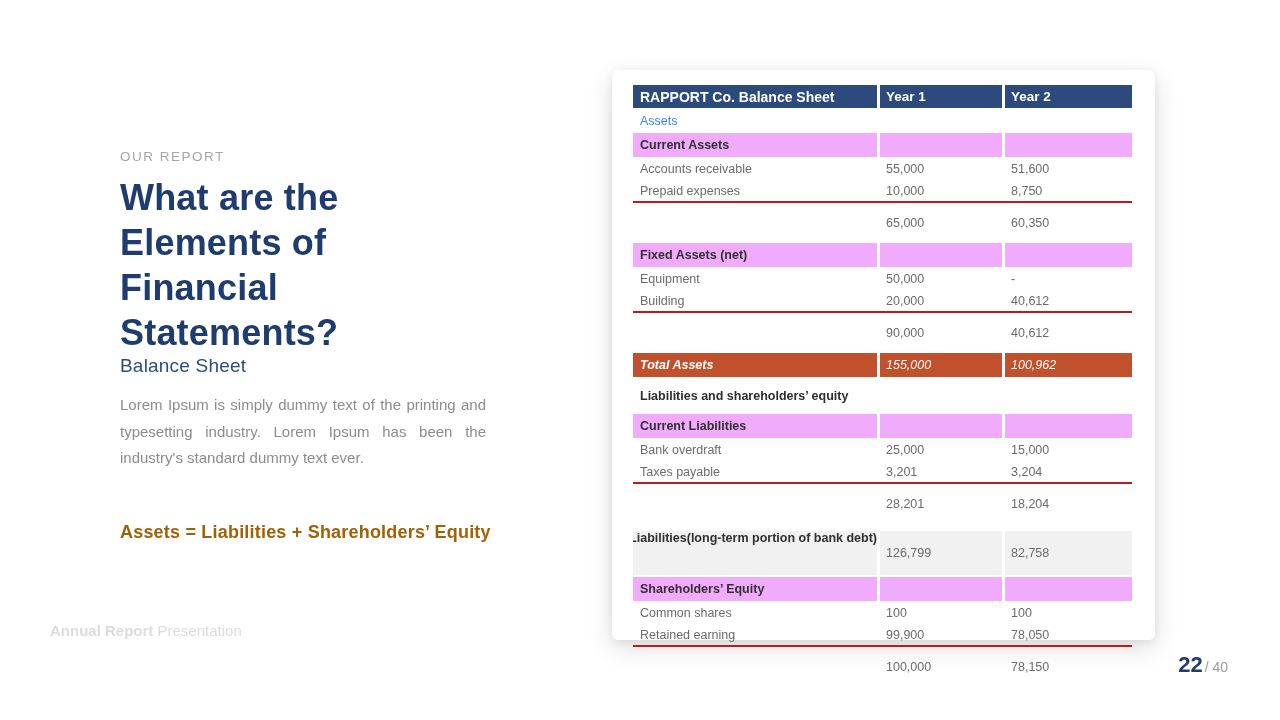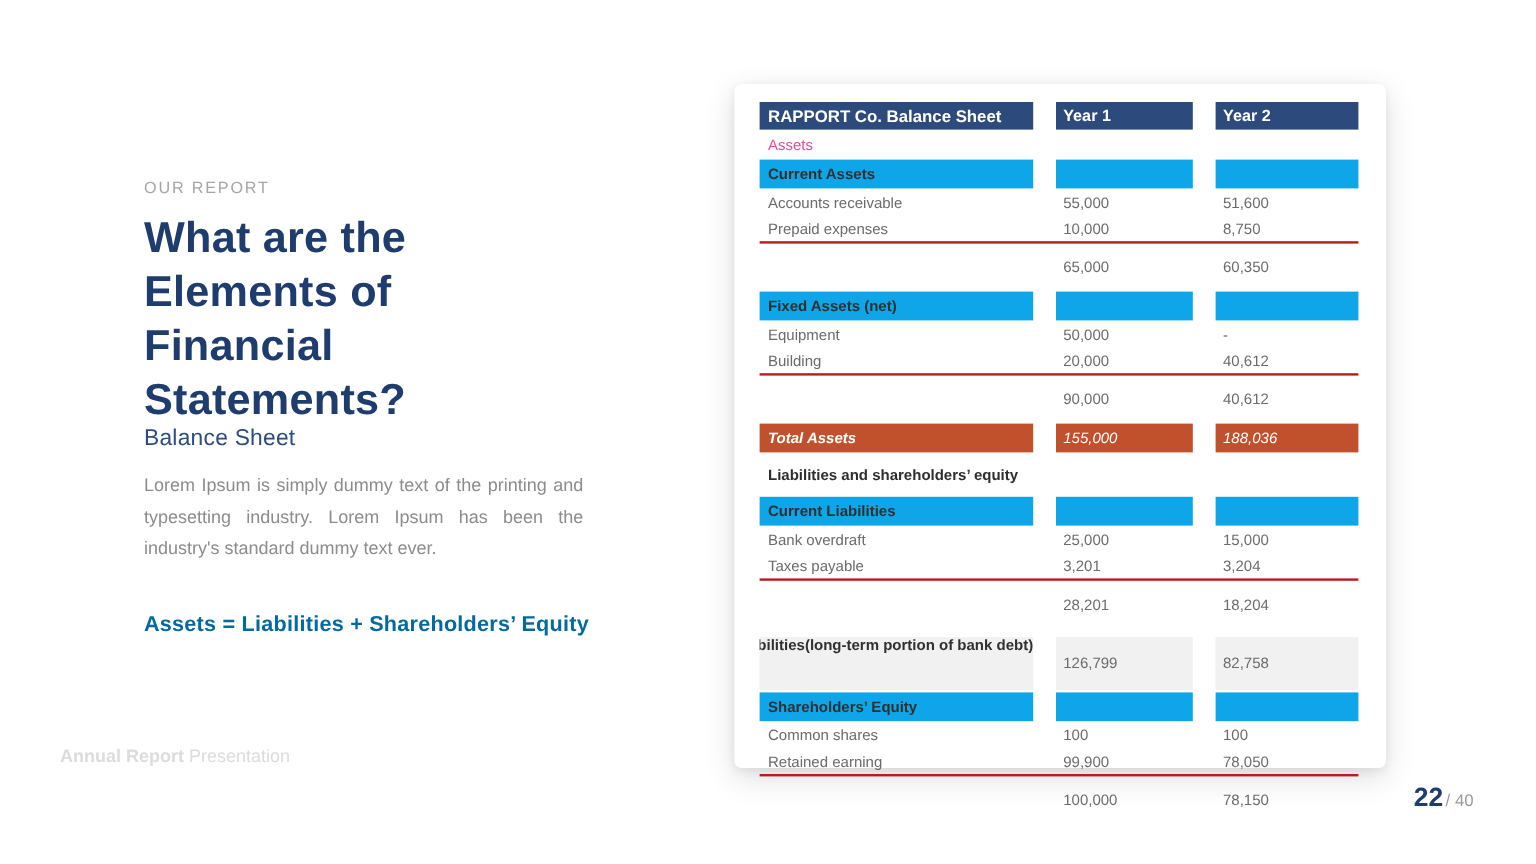--- a/index.html
+++ b/index.html
@@ -6,40 +6,40 @@
   html,body { width:1280px; height:720px; }
   body { font-family:"Liberation Sans", sans-serif; background:#fff; overflow:hidden; }
   .slide { position:relative; width:1280px; height:720px; background:#ffffff; }
 
   
   .left-block { position:absolute; left:120px; top:149px; width:372px; }
   .eyebrow { font-size:13.5px; letter-spacing:1.5px; color:#a6a6a6; font-weight:400; }
   .title { margin-top:11px; width:300px; font-size:36px; line-height:45px; font-weight:700; color:#1f3c6e; letter-spacing:0.2px; }
   .subtitle { font-size:19px; font-weight:400; color:#2b4d80; letter-spacing:0.2px; }
   .body-text { margin-top:15px; width:366px; font-size:15px; line-height:26.5px; color:#8c8c8c; text-align:justify; }
-  .formula { margin-top:38px; font-size:18px; font-weight:700; color:#0369a1; letter-spacing:0.2px; }
+  .formula { margin-top:50px; font-size:18px; font-weight:700; color:#a16207; letter-spacing:0.2px; }
 
   
   .card { position:absolute; left:612px; top:70px; width:543px; height:570px; background:#ffffff;
           border-radius:6px; box-shadow:0 8px 26px rgba(0,0,0,0.13), 0 2px 8px rgba(0,0,0,0.07); }
   .table { position:absolute; left:21px; top:15px; width:499px; }
-  .row { display:flex; column-gap:19px; align-items:center; }
+  .row { display:flex; column-gap:3px; align-items:center; }
   .c { overflow:hidden; white-space:nowrap; }
   .c1 { width:244px; padding-left:7px; }
   .c2 { width:122px; padding-left:6px; }
   .c3 { width:127px; padding-left:6px; }
 
   .r-head { height:23px; font-weight:700; color:#ffffff; }
   .r-head .c { background:#2c4a7c; height:100%; display:flex; align-items:center; }
   .r-head .c1 { font-size:14px; }
   .r-head .c2, .r-head .c3 { font-size:13.5px; }
 
-  .r-plain { height:25px; font-size:12.5px; color:#ec4899;justify-content:flex-end; }
+  .r-plain { height:25px; font-size:12.5px; color:#3b82f6;justify-content:flex-end; }
   .r-section { height:24px; font-size:12.5px; font-weight:700; color:#303030; }
-  .r-section .c { background:#0ea5e9; height:100%; display:flex; align-items:center; }
+  .r-section .c { background:#f0abfc; height:100%; display:flex; align-items:center; }
   .r-data { height:23px; font-size:12.5px; color:#6b6b6b; }
   .r-data.rule { border-bottom:2px solid #b91c1c; }
   .r-subtotal { height:40px; font-size:12.5px; color:#6b6b6b; }
   .r-total { height:24px; font-size:12.5px; color:#ffffff;font-style:italic; }
   .r-total .c { background:#c1512c; height:100%; display:flex; align-items:center; }
   .r-total .c1 { font-weight:700; }
   .r-group { height:37px; font-size:12.5px; font-weight:700; color:#2e2e2e; }
   .r-longterm { height:44px; font-size:12.5px; color:#6b6b6b; margin-top:7px; margin-bottom:2px; }
   .r-longterm .c { background:#f1f1f1; height:100%; display:flex; align-items:center; }
   .r-longterm .c1 { display:flex; flex-direction:row; align-items:flex-start; justify-content:flex-end;
@@ -124,21 +124,21 @@
 
       <div class="row r-subtotal">
         <div class="c c1"></div>
         <div class="c c2">90,000</div>
         <div class="c c3">40,612</div>
       </div>
 
       <div class="row r-total">
         <div class="c c1">Total Assets</div>
         <div class="c c2">155,000</div>
-        <div class="c c3">188,036</div>
+        <div class="c c3">100,962</div>
       </div>
 
       <div class="row r-group">
         <div class="c c1">Liabilities and shareholders’ equity</div>
         <div class="c c2"></div>
         <div class="c c3"></div>
       </div>
 
       <div class="row r-section">
         <div class="c c1">Current Liabilities</div>

